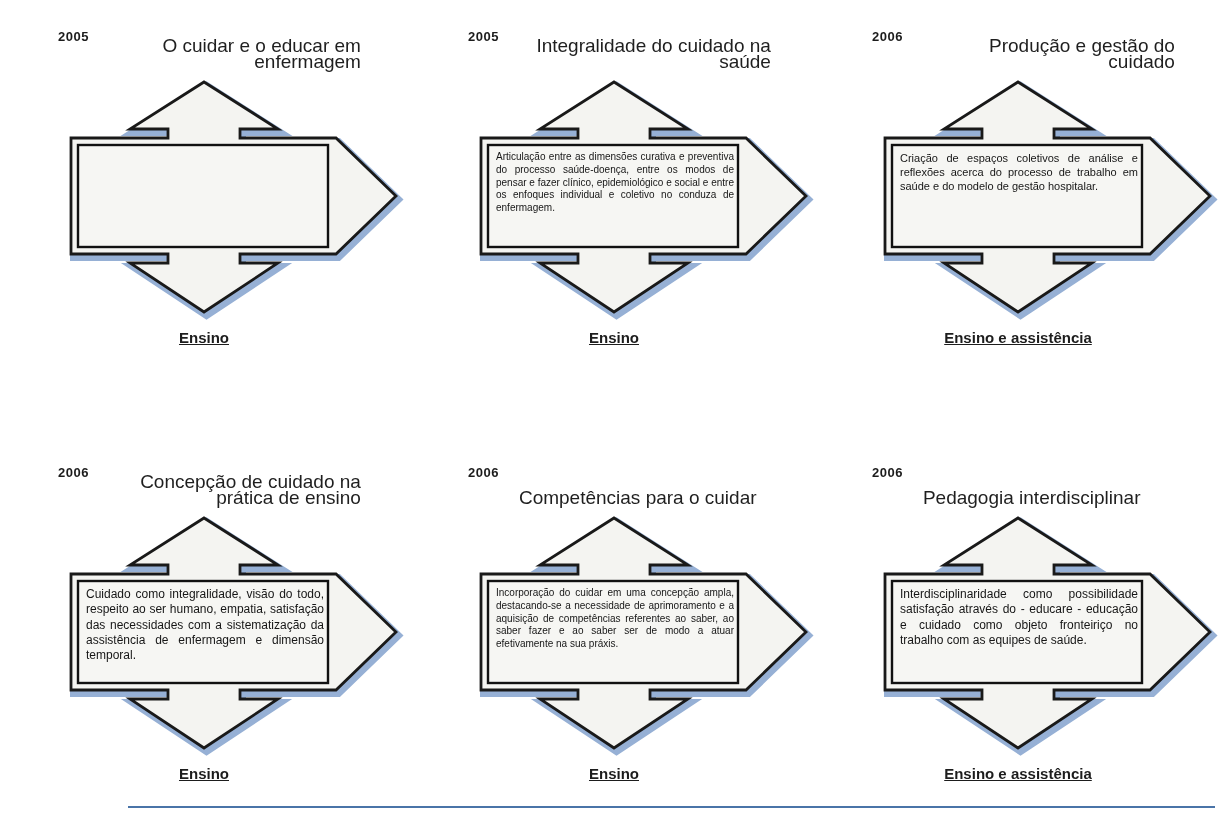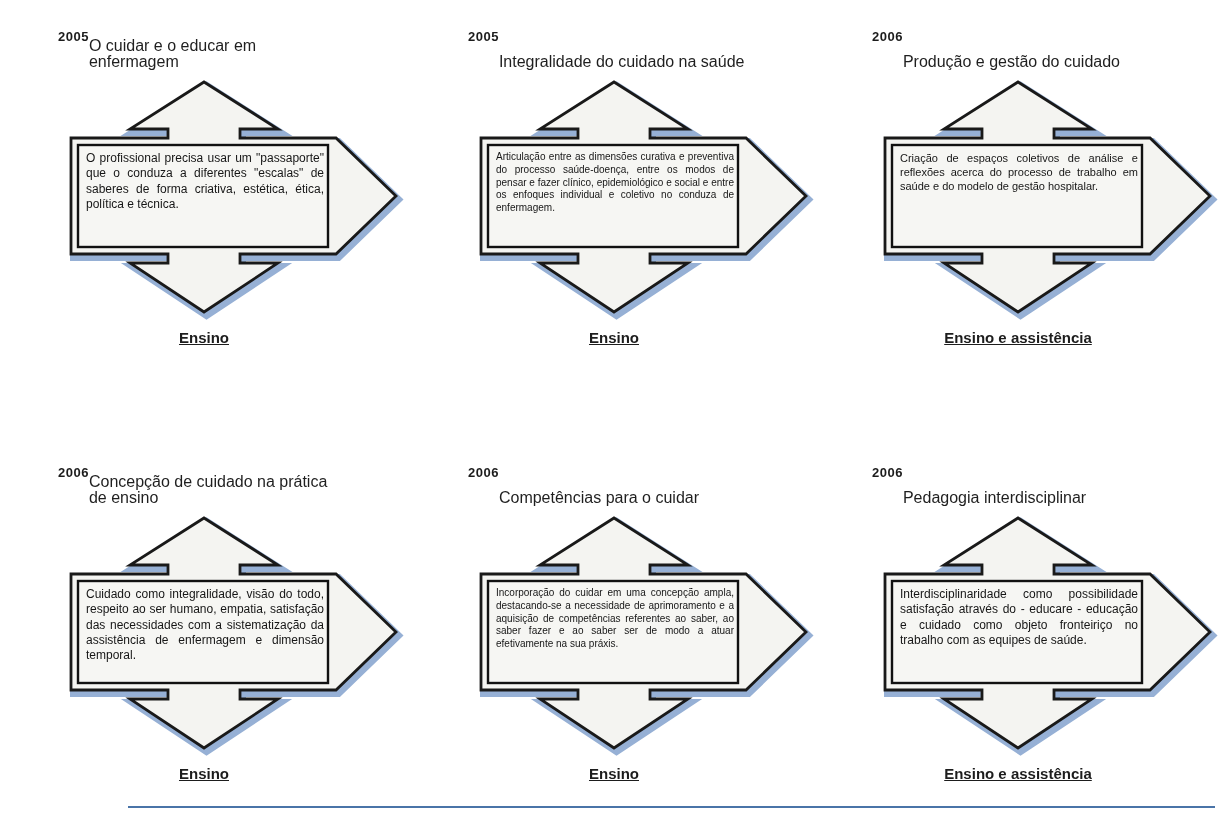--- a/index.html
+++ b/index.html
@@ -4,22 +4,23 @@
 <style>
   html,body{margin:0;padding:0;background:#ffffff;}
   body{
     width:1231px;height:815px;position:relative;overflow:hidden;
     font-family:"Liberation Sans","DejaVu Sans",sans-serif;color:#1c1c1c;
   }
   .panel{position:absolute;width:380px;}
   .panel-header{width:100%;height:66px;display:flex;flex-direction:row;align-items:center;}
   .panel-year{font-size:13px;font-weight:bold;letter-spacing:.5px;line-height:16px;}
   .panel-title{
-    max-width:252px;margin-top:auto;text-align:left;font-size:16px;line-height:16px;
+    max-width:252px;margin-top:auto;text-align:right;font-size:19px;line-height:16px;
     color:#1f1f1f;
+    margin-left:20px;
   }
   .shape-wrap{position:relative;width:362px;height:248px;margin-top:4px;}
   .shape-wrap svg{position:absolute;left:0;top:0;}
   .body-text{
     position:absolute;left:28px;top:77px;width:238px;height:92px;
     text-align:justify;line-height:1.28;color:#161616;overflow:hidden;
   }
   .fs-l{font-size:12px;}
   .fs-m{font-size:11px;}
   .fs-s{font-size:10px;}
@@ -47,21 +48,20 @@
 
 <div class="panel p1">
   <div class="panel-header">
     <div class="panel-year">2005</div>
     <div class="panel-title">O cuidar e o educar em enfermagem</div>
   </div>
   <div class="shape-wrap">
     <svg width="362" height="248" viewBox="0 0 362 248">
         <use href="#arrow-callout"></use>
       </svg>
-    <div class="body-text fs-l">O profissional precisa usar um "passaporte" que o conduza a diferentes "escalas" de saberes de forma criativa, estética, ética, política e técnica.</div>
   </div>
   <div class="panel-tag">Ensino</div>
 </div>
 
 <div class="panel p2">
   <div class="panel-header">
     <div class="panel-year">2005</div>
     <div class="panel-title">Integralidade do cuidado na saúde</div>
   </div>
   <div class="shape-wrap">

